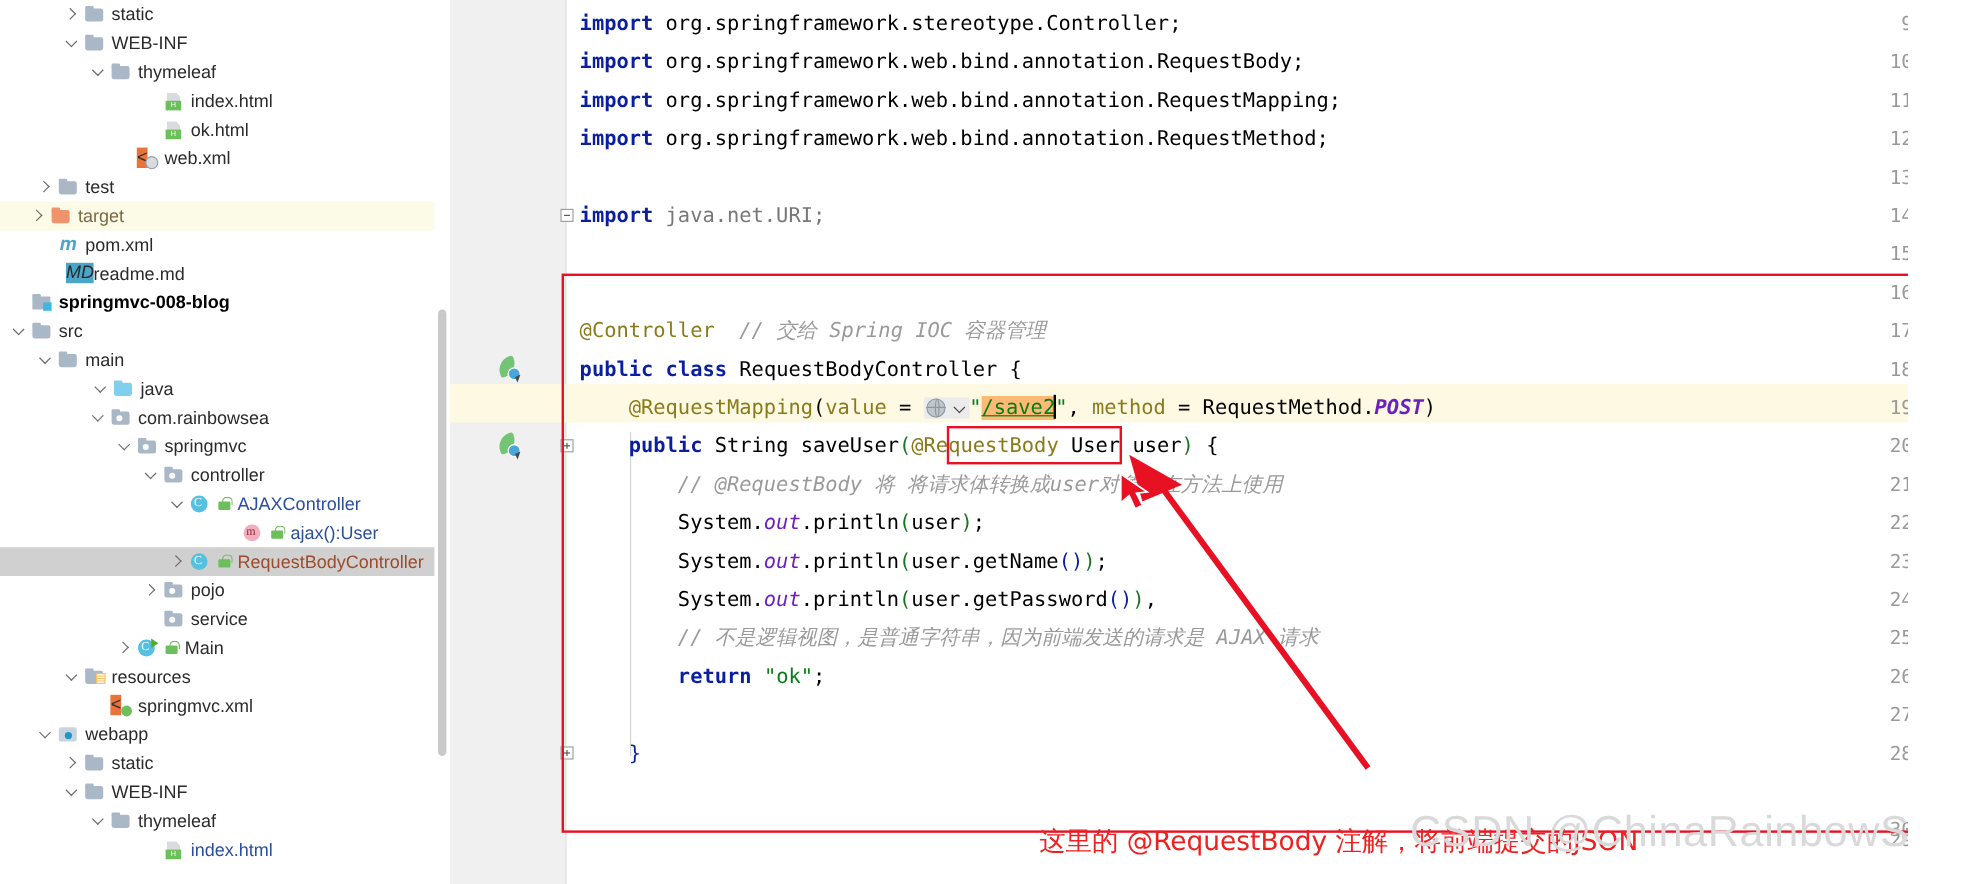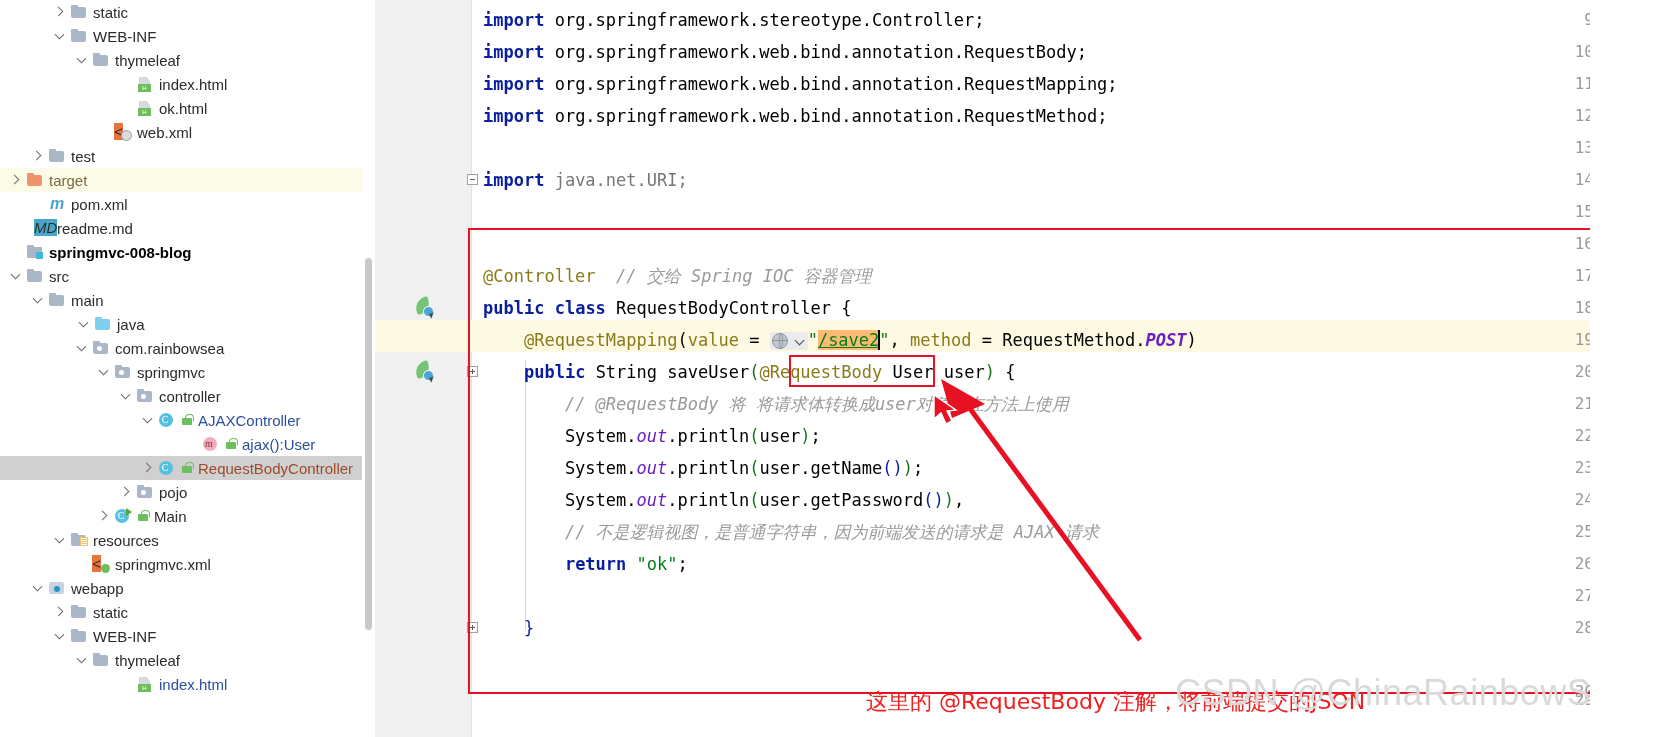--- a/index.html
+++ b/index.html
@@ -366,31 +366,31 @@
         <div class="tree-row" style="padding-left: 96px;">
           <span class="arrow"></span>
           <span class="icn xmlorange"><i>&lt;</i></span>
           <span class="lbl ">web.xml</span>
         </div>
         <div class="tree-row" style="padding-left: 30px;">
           <span class="arrow right"></span>
           <span class="icn folder-grey"></span>
           <span class="lbl ">test</span>
         </div>
-        <div class="tree-row hl" style="padding-left: 8px;">
+        <div class="tree-row hl" style="padding-left: 24px;">
           <span class="arrow right"></span>
           <span class="icn folder-orange"></span>
           <span class="lbl tan">target</span>
         </div>
         <div class="tree-row" style="padding-left: 30px;">
           <span class="arrow"></span>
           <span class="icn maven">m</span>
           <span class="lbl ">pom.xml</span>
         </div>
-        <div class="tree-row" style="padding-left: 16px;">
+        <div class="tree-row" style="padding-left: 37px;">
           <span class="arrow"></span>
           <span class="icn md"><i>MD</i></span>
           <span class="lbl ">readme.md</span>
         </div>
         <div class="tree-row" style="padding-left: 8px;">
           <span class="arrow"></span>
           <span class="icn module">
             <i></i>
           </span>
           <span class="lbl bold">springmvc-008-blog</span>
@@ -454,20 +454,27 @@
           </span>
           <span class="lock"></span>
           <span class="lbl brown">RequestBodyController</span>
         </div>
         <div class="tree-row" style="padding-left: 118px;">
           <span class="arrow right"></span>
           <span class="icn folder-pkg">
             <i></i>
           </span>
           <span class="lbl ">pojo</span>
+        </div>
+        <div class="tree-row" style="padding-left: 118px;">
+          <span class="arrow"></span>
+          <span class="icn folder-pkg">
+            <i></i>
+          </span>
+          <span class="lbl ">service</span>
         </div>
         <div class="tree-row" style="padding-left: 96px;">
           <span class="arrow right"></span>
           <span class="icn cls runnable">
             <i>C</i>
           </span>
           <span class="lock"></span>
           <span class="lbl ">Main</span>
         </div>
         <div class="tree-row" style="padding-left: 52px; text-align: center;">

